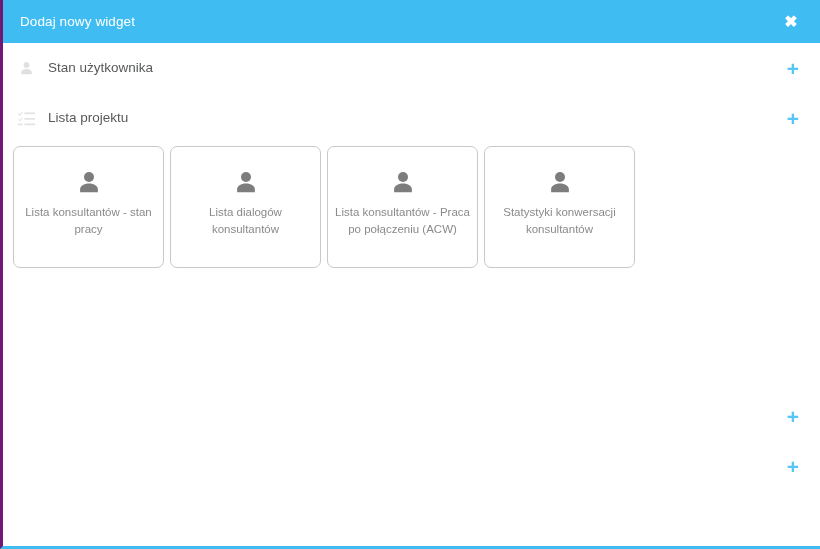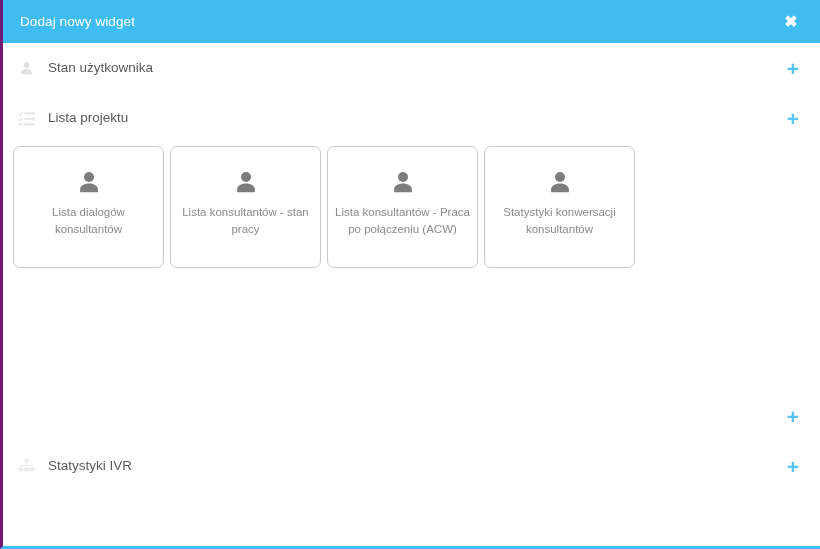--- a/index.html
+++ b/index.html
@@ -198,73 +198,57 @@
 
     <div class="cards-panel">
 
       <div class="widget-card">
         <span class="card-icon">
           <svg viewBox="0 0 24 24" fill="#7d7d7d" aria-hidden="true">
             <circle cx="12" cy="6.8" r="4.3"></circle>
             <path d="M12 12.4c-4.4 0-7.6 2.3-7.6 4.8V20h15.2v-2.8c0-2.5-3.2-4.8-7.6-4.8z"></path>
           </svg>
         </span>
+        <span class="card-label">Lista konsultantów - stan pracy</span>
+      </div>
+
+      <div class="widget-card">
+        <span class="card-icon">
+          <svg viewBox="0 0 24 24" fill="#7d7d7d" aria-hidden="true">
+            <circle cx="12" cy="6.8" r="4.3"></circle>
+            <path d="M12 12.4c-4.4 0-7.6 2.3-7.6 4.8V20h15.2v-2.8c0-2.5-3.2-4.8-7.6-4.8z"></path>
+          </svg>
+        </span>
         <span class="card-label">Lista dialogów konsultantów</span>
       </div>
 
       <div class="widget-card">
         <span class="card-icon">
           <svg viewBox="0 0 24 24" fill="#7d7d7d" aria-hidden="true">
             <circle cx="12" cy="6.8" r="4.3"></circle>
             <path d="M12 12.4c-4.4 0-7.6 2.3-7.6 4.8V20h15.2v-2.8c0-2.5-3.2-4.8-7.6-4.8z"></path>
           </svg>
         </span>
-        <span class="card-label">Lista konsultantów - stan pracy</span>
-      </div>
-
-      <div class="widget-card">
-        <span class="card-icon">
-          <svg viewBox="0 0 24 24" fill="#7d7d7d" aria-hidden="true">
-            <circle cx="12" cy="6.8" r="4.3"></circle>
-            <path d="M12 12.4c-4.4 0-7.6 2.3-7.6 4.8V20h15.2v-2.8c0-2.5-3.2-4.8-7.6-4.8z"></path>
-          </svg>
-        </span>
         <span class="card-label">Lista konsultantów - Praca po połączeniu (ACW)</span>
       </div>
 
       <div class="widget-card">
         <span class="card-icon">
           <svg viewBox="0 0 24 24" fill="#7d7d7d" aria-hidden="true">
             <circle cx="12" cy="6.8" r="4.3"></circle>
             <path d="M12 12.4c-4.4 0-7.6 2.3-7.6 4.8V20h15.2v-2.8c0-2.5-3.2-4.8-7.6-4.8z"></path>
           </svg>
         </span>
         <span class="card-label">Statystyki konwersacji konsultantów</span>
       </div>
 
     </div>
 
     <div class="group-row">
       <span class="toggle-btn">+</span>
     </div>
 
     <div class="group-row">
-      <div class="group-left">
-        <span class="gicon">
-          <svg viewBox="0 0 24 24" aria-hidden="true">
-            <rect x="8.4" y="1" width="7.2" height="5" fill="#ececec"></rect>
-            <rect x="11.3" y="6" width="1.4" height="4.4" fill="#ececec"></rect>
-            <rect x="3.2" y="10" width="17.6" height="1.4" fill="#ececec"></rect>
-            <rect x="3.2" y="10" width="1.4" height="4" fill="#ececec"></rect>
-            <rect x="11.3" y="10" width="1.4" height="4" fill="#ececec"></rect>
-            <rect x="19.4" y="10" width="1.4" height="4" fill="#ececec"></rect>
-            <rect x="0.6" y="14" width="7" height="5" fill="#ececec"></rect>
-            <rect x="8.5" y="14" width="7" height="5" fill="#ececec"></rect>
-            <rect x="16.4" y="14" width="7" height="5" fill="#ececec"></rect>
-          </svg>
-        </span>
-        <span class="group-label">Statystyki IVR</span>
-      </div>
       <span class="toggle-btn">+</span>
     </div>
 
   </div>
 </div>
 
 </body></html>

